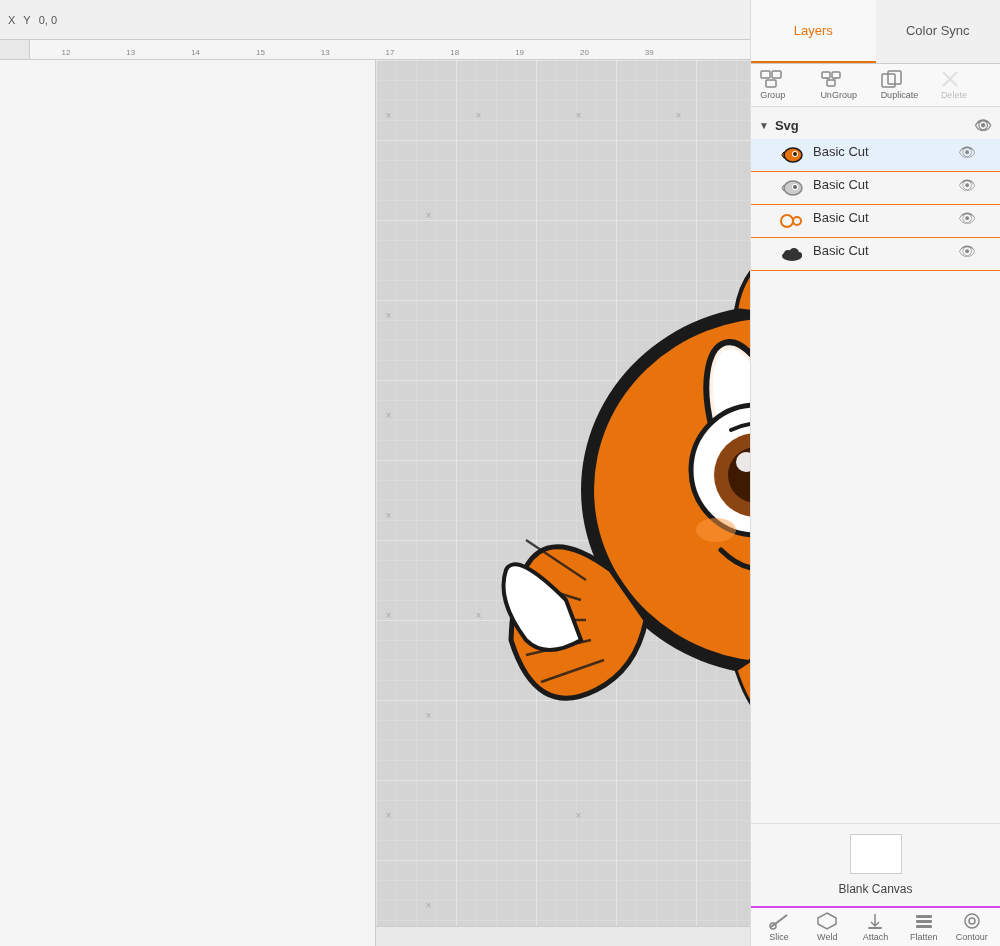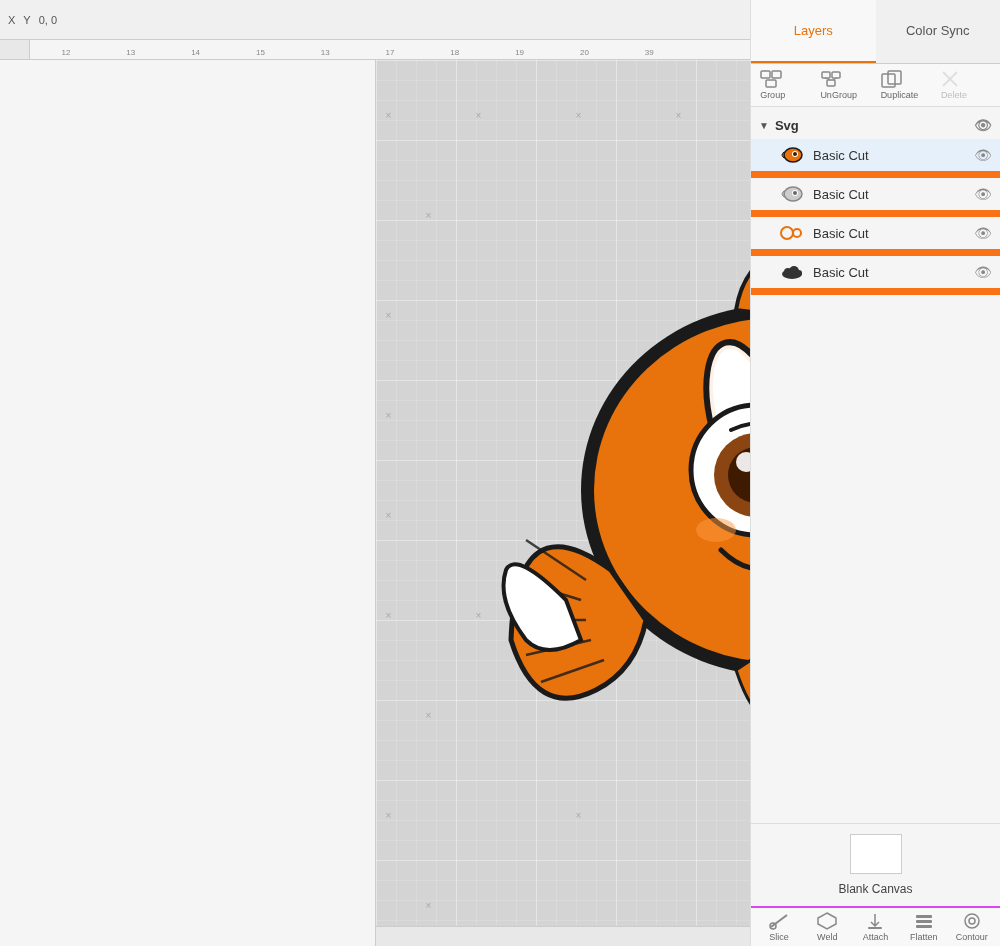--- a/index.html
+++ b/index.html
@@ -52,21 +52,21 @@
 
     
     .panel-toolbar { display: flex; padding: 6px 4px; border-bottom: 1px solid #ddd; background: #f8f8f8; justify-content: space-around; }
     .panel-tool { display: flex; flex-direction: column; align-items: flex-start; font-size: 9px; color: #666; cursor: pointer; gap: 2px; min-width: 50px; }
     .panel-tool.disabled { opacity: 0.4; }
 
     
     .layer-tree { flex: 1; overflow-y: auto; padding: 4px 0; }
     .svg-root { padding: 6px 8px; display: flex; align-items: center; gap: 6px; font-size: 13px; font-weight: bold; color: #333; }
     .chevron { font-size: 10px; color: #555; }
-    .layer-item { display: flex; align-items: center; padding: 5px 8px 5px 28px; gap: 8px; border-bottom: 7px solid #f97316; cursor: pointer; }
+    .layer-item { display: flex; padding: 5px 24px 5px 28px; gap: 8px; border-bottom: 1px solid #f97316; cursor: pointer; }
     .layer-item.selected { background: #e6f0fa; }
     .layer-icon { width: 26px; height: 22px; display: flex; align-items: center; justify-content: center; flex-shrink: 0; }
     .layer-name { flex: 1; font-size: 13px; color: #333; }
     .layer-eye { font-size: 14px; color: #888; cursor: pointer; }
 
     
     .bottom-bar { height: 20px; background: #e8e8e8; border-top: 1px solid #ccc; display: flex; align-items: center; padding: 0 6px; font-size: 10px; color: #666; }
 
     
     .panel-footer { padding: 10px 8px; border-top: 1px solid #ddd; display: flex; align-items: center; gap: 8px; flex-direction: column; }

